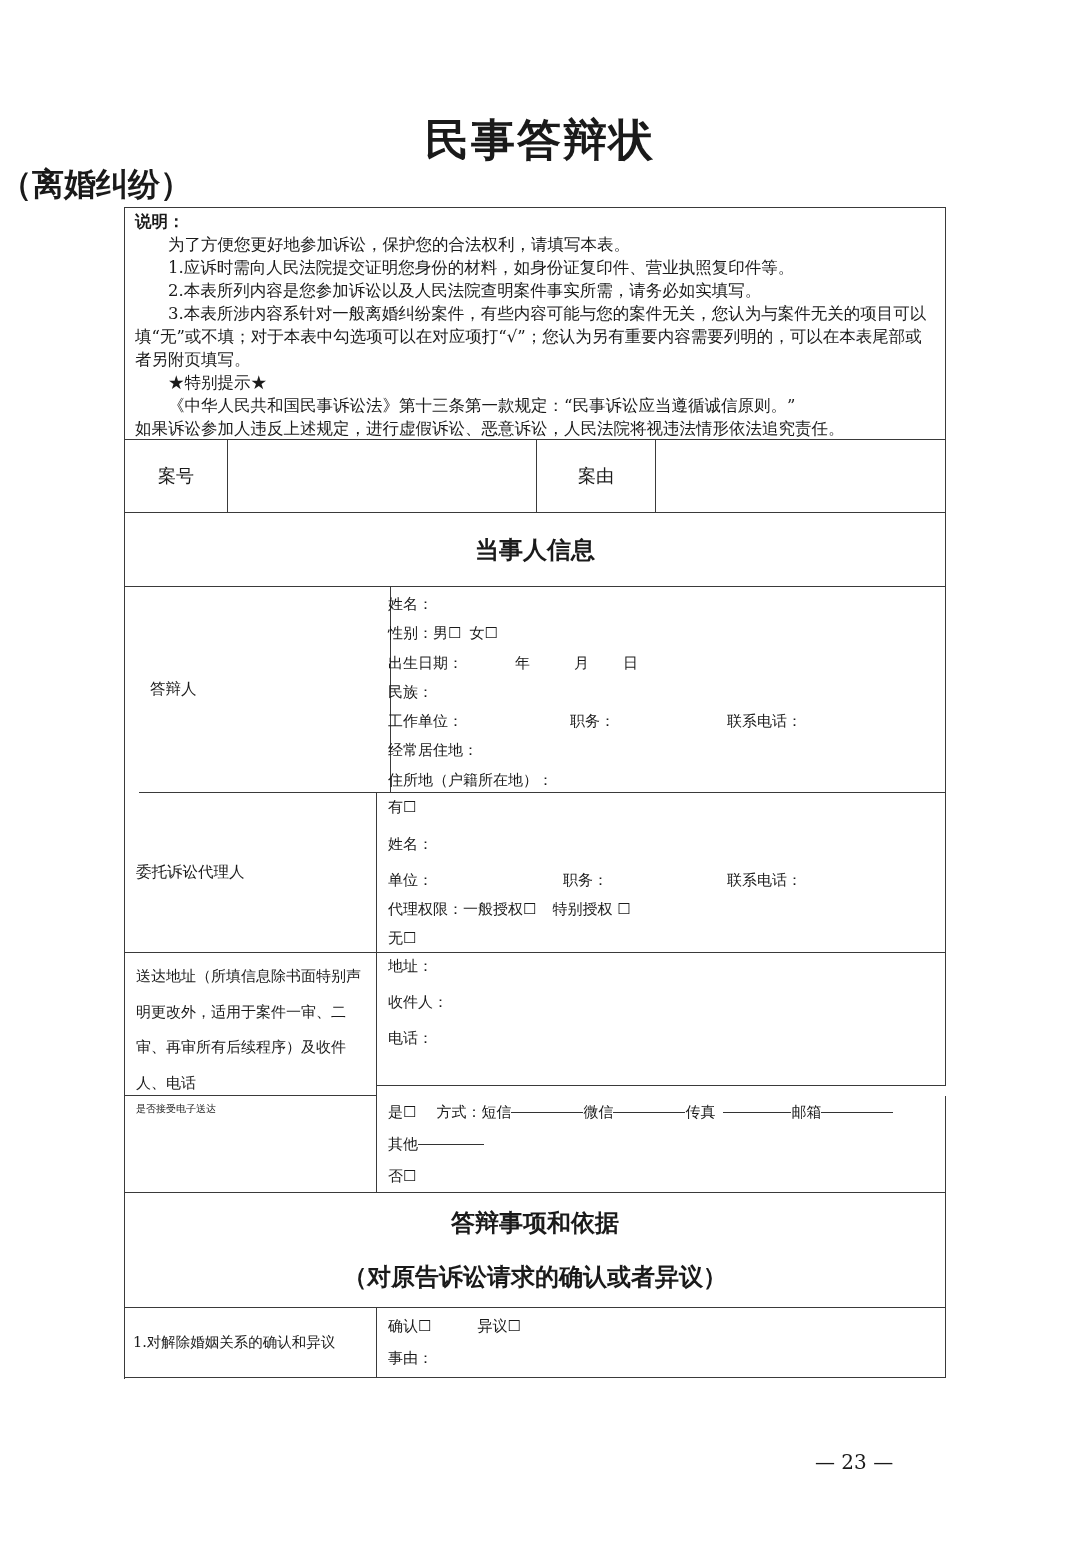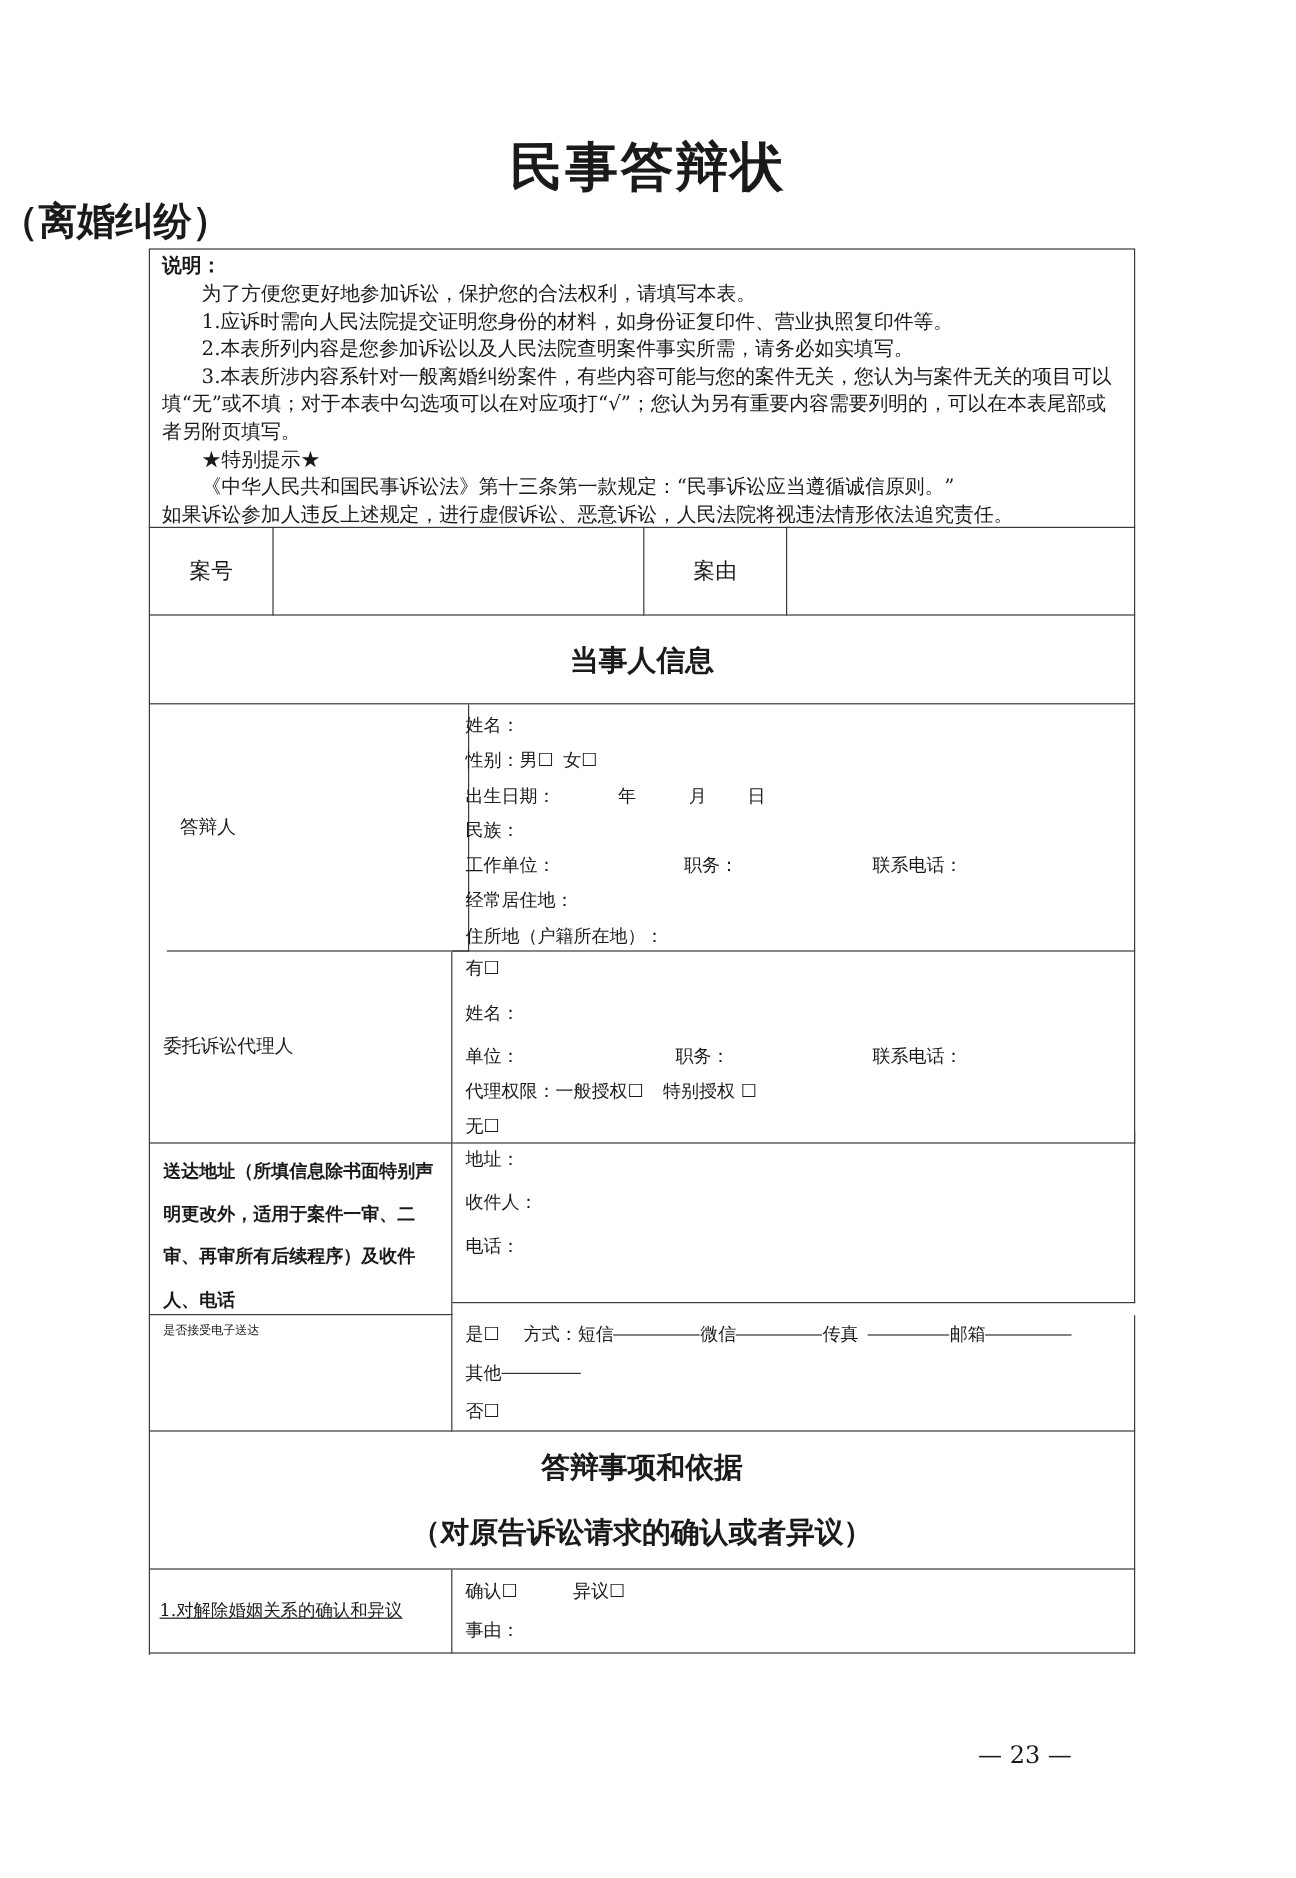--- a/index.html
+++ b/index.html
@@ -127,21 +127,21 @@
     </div>
     <div class="row">
       <span>代理权限：</span>
       <span>一般授权☐</span>
       <span style="width:16px"></span>
       <span>特别授权 ☐</span>
     </div>
     <div class="row">无☐</div>
   </div>
 
-  <div class="cell" style="left:0;top:514px;width:252px;height:143px;padding:6px 8px 0 11px;line-height:35.5px;font-size:15px;font-weight:bold;">送达地址（所填信息除书面特别声明更改外，适用于案件一审、二审、再审所有后续程序）及收件人、电话</div>
+  <div class="cell" style="left:0;top:514px;width:252px;height:143px;padding:6px 8px 0 11px;line-height:35.5px;font-size:15px;">送达地址（所填信息除书面特别声明更改外，适用于案件一审、二审、再审所有后续程序）及收件人、电话</div>
   <div class="cell fields" style="left:252px;top:504px;width:569px;height:143px;line-height:36px;padding-top:5px;text-align:right;">
     <div class="row">
         <span>地址：</span>
       </div>
     <div class="row">
         <span>收件人：</span>
       </div>
     <div class="row">
         <span>电话：</span>
       </div>
@@ -168,21 +168,21 @@
       <span class="line" style="width:66px"></span>
     </div>
     <div class="row">否☐</div>
   </div>
 
   <div class="cell section-head" style="left:0;top:754px;width:821px;height:115px;display:flex;flex-direction:column;align-items:center;justify-content:center;gap:22px;">
     <div>答辩事项和依据</div>
     <div>（对原告诉讼请求的确认或者异议）</div>
   </div>
 
-  <div class="cell label" style="left:0;top:869px;width:252px;height:70px;padding-left:8px;font-size:14.5px;text-decoration:underline;">1.对解除婚姻关系的确认和异议</div>
+  <div class="cell label" style="left:0;top:869px;width:252px;height:70px;padding-left:8px;font-size:14.5px;">1.对解除婚姻关系的确认和异议</div>
   <div class="cell fields" style="left:252px;top:869px;width:569px;height:70px;line-height:32px;padding-top:2px;">
     <div class="row">
       <span>确认☐</span>
       <span style="width:46px"></span>
       <span>异议☐</span>
     </div>
     <div class="row">
         <span>事由：</span>
       </div>
   </div>

